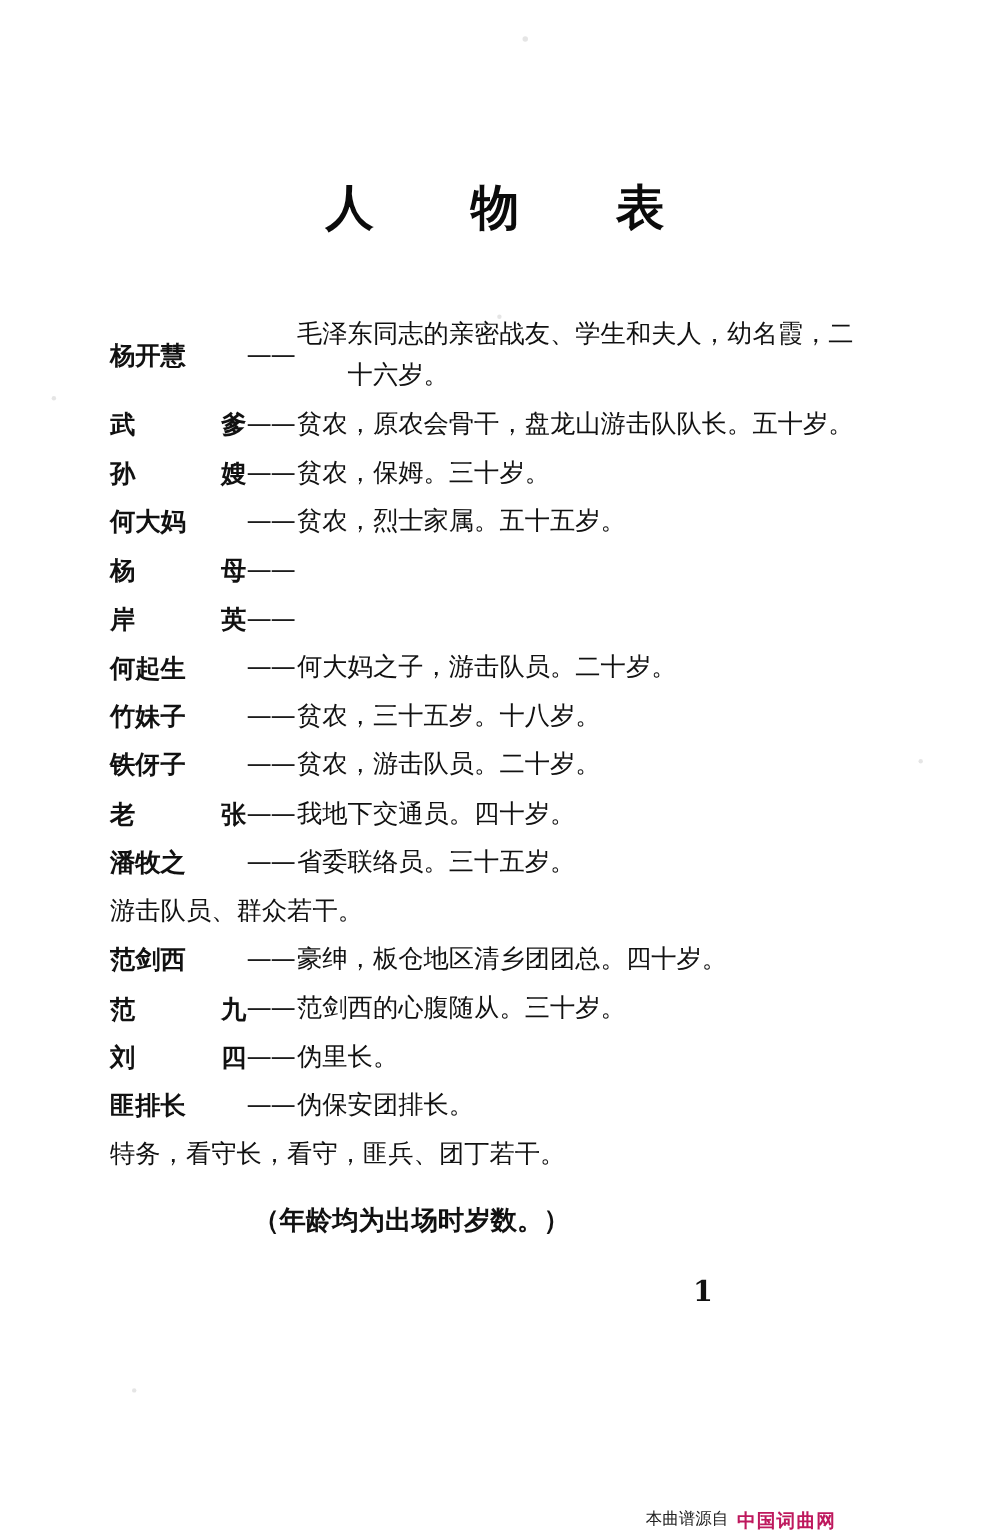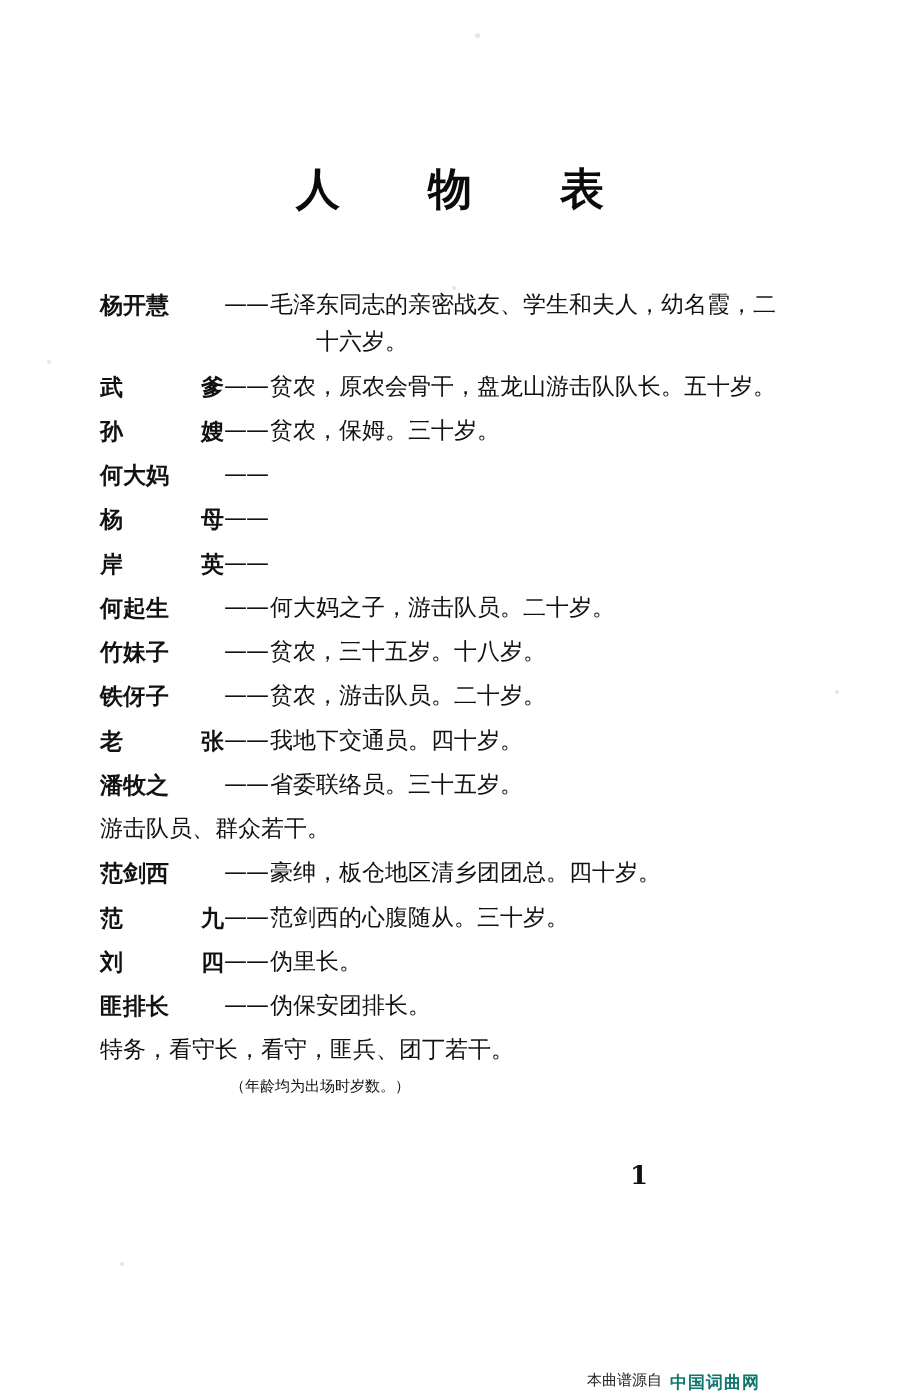--- a/index.html
+++ b/index.html
@@ -35,21 +35,21 @@
     color: #0b0b0b;
   }
   .cast {
     position: absolute;
     top: 286px;
     left: 100px;
     width: 730px;
   }
   .row {
     display: flex;
-    align-items: flex-start;
+    align-items: center;
     font-size: 23px;
     line-height: 1.62;
     margin-bottom: 7px;
     color: #111;
   }
   .name {
     flex: 0 0 auto;
     width: 124px;
     font-weight: bold;
     letter-spacing: 0px;
@@ -76,24 +76,24 @@
     display: block;
     text-indent: 46px;
   }
   .plain {
     font-size: 23px;
     line-height: 1.62;
     margin-bottom: 7px;
     font-family: "DejaVu Serif", "Liberation Serif", serif;
   }
   .note {
-    margin-top: 8px;
+    margin-top: 24px;
     margin-left: 130px;
-    font-size: 15px;
-    font-weight: normal;
+    font-size: 24px;
+    font-weight: bold;
     font-family: "DejaVu Serif", "Liberation Serif", serif;
   }
   .page-number {
     position: absolute;
     right: 120px;
     top: 1160px;
     font-size: 26px;
     font-weight: bold;
     font-family: "DejaVu Serif", "Liberation Serif", serif;
   }
@@ -103,21 +103,21 @@
     bottom: 6px;
     display: flex;
     align-items: flex-start;
     font-size: 15px;
     color: #222;
   }
   .footer .src {
     margin-right: 8px;
   }
   .footer .brand {
-    color: #0f766e;
+    color: #be185d;
     font-weight: bold;
     font-size: 17px;
     letter-spacing: 1px;
   }
   .speck {
     position: absolute;
     background: #cfcfcf;
     border-radius: 50%;
     opacity: .55;
   }
@@ -160,20 +160,21 @@
           <span>孙</span>
           <span>嫂</span>
         </div>
       <div class="dash">——</div>
       <div class="desc">贫农，保姆。三十岁。</div>
     </div>
 
     <div class="row">
       <div class="name">何大妈</div>
       <div class="dash">——</div>
+      <div class="desc">贫农，烈士家属。五十五岁。</div>
     </div>
 
     <div class="row">
       <div class="name sp2">
           <span>杨</span>
           <span>母</span>
         </div>
       <div class="dash">——</div>
     </div>
 

